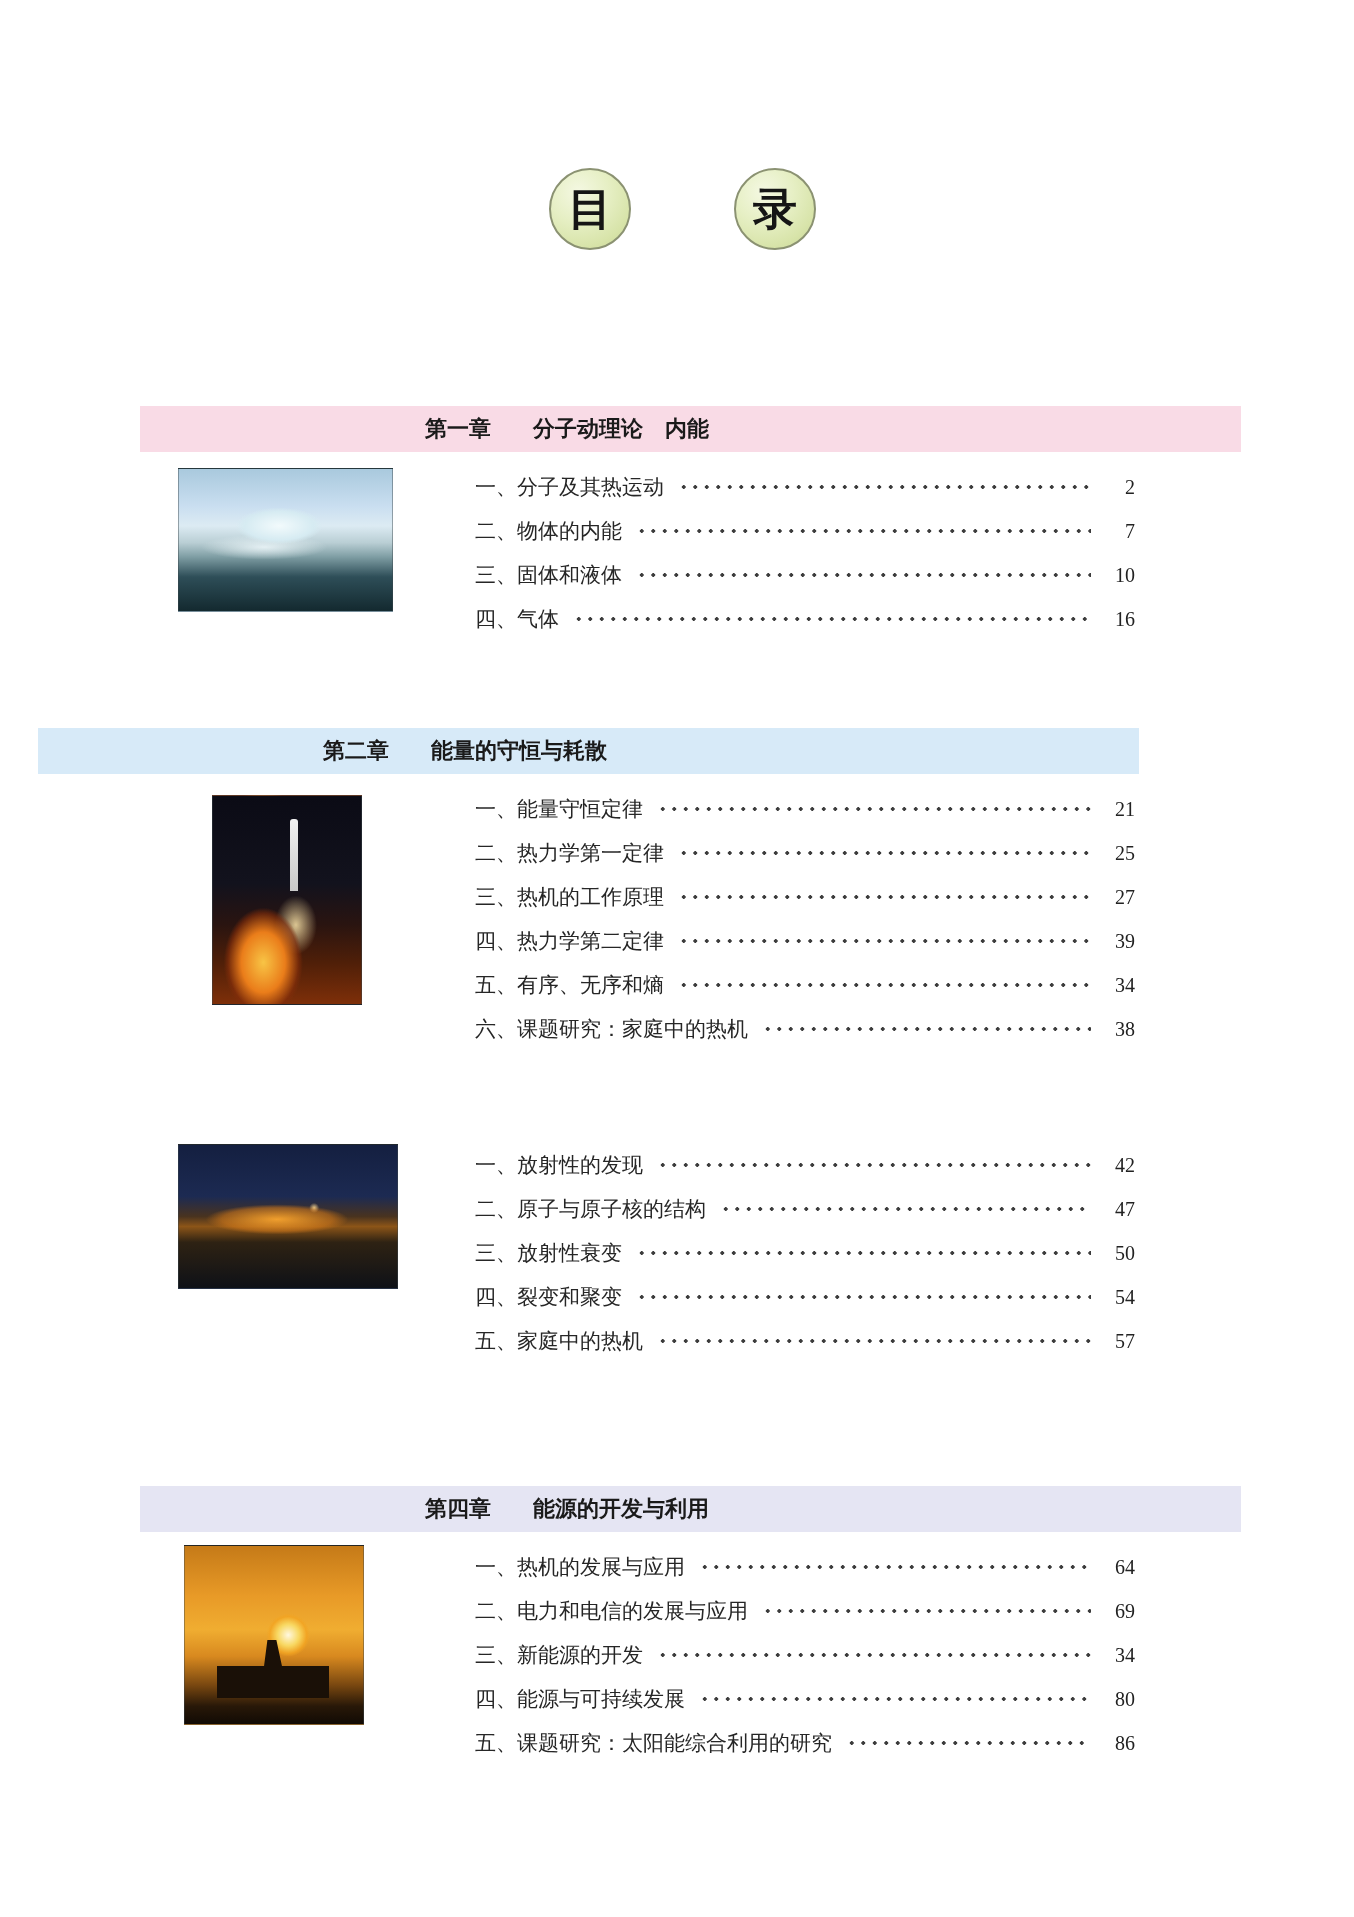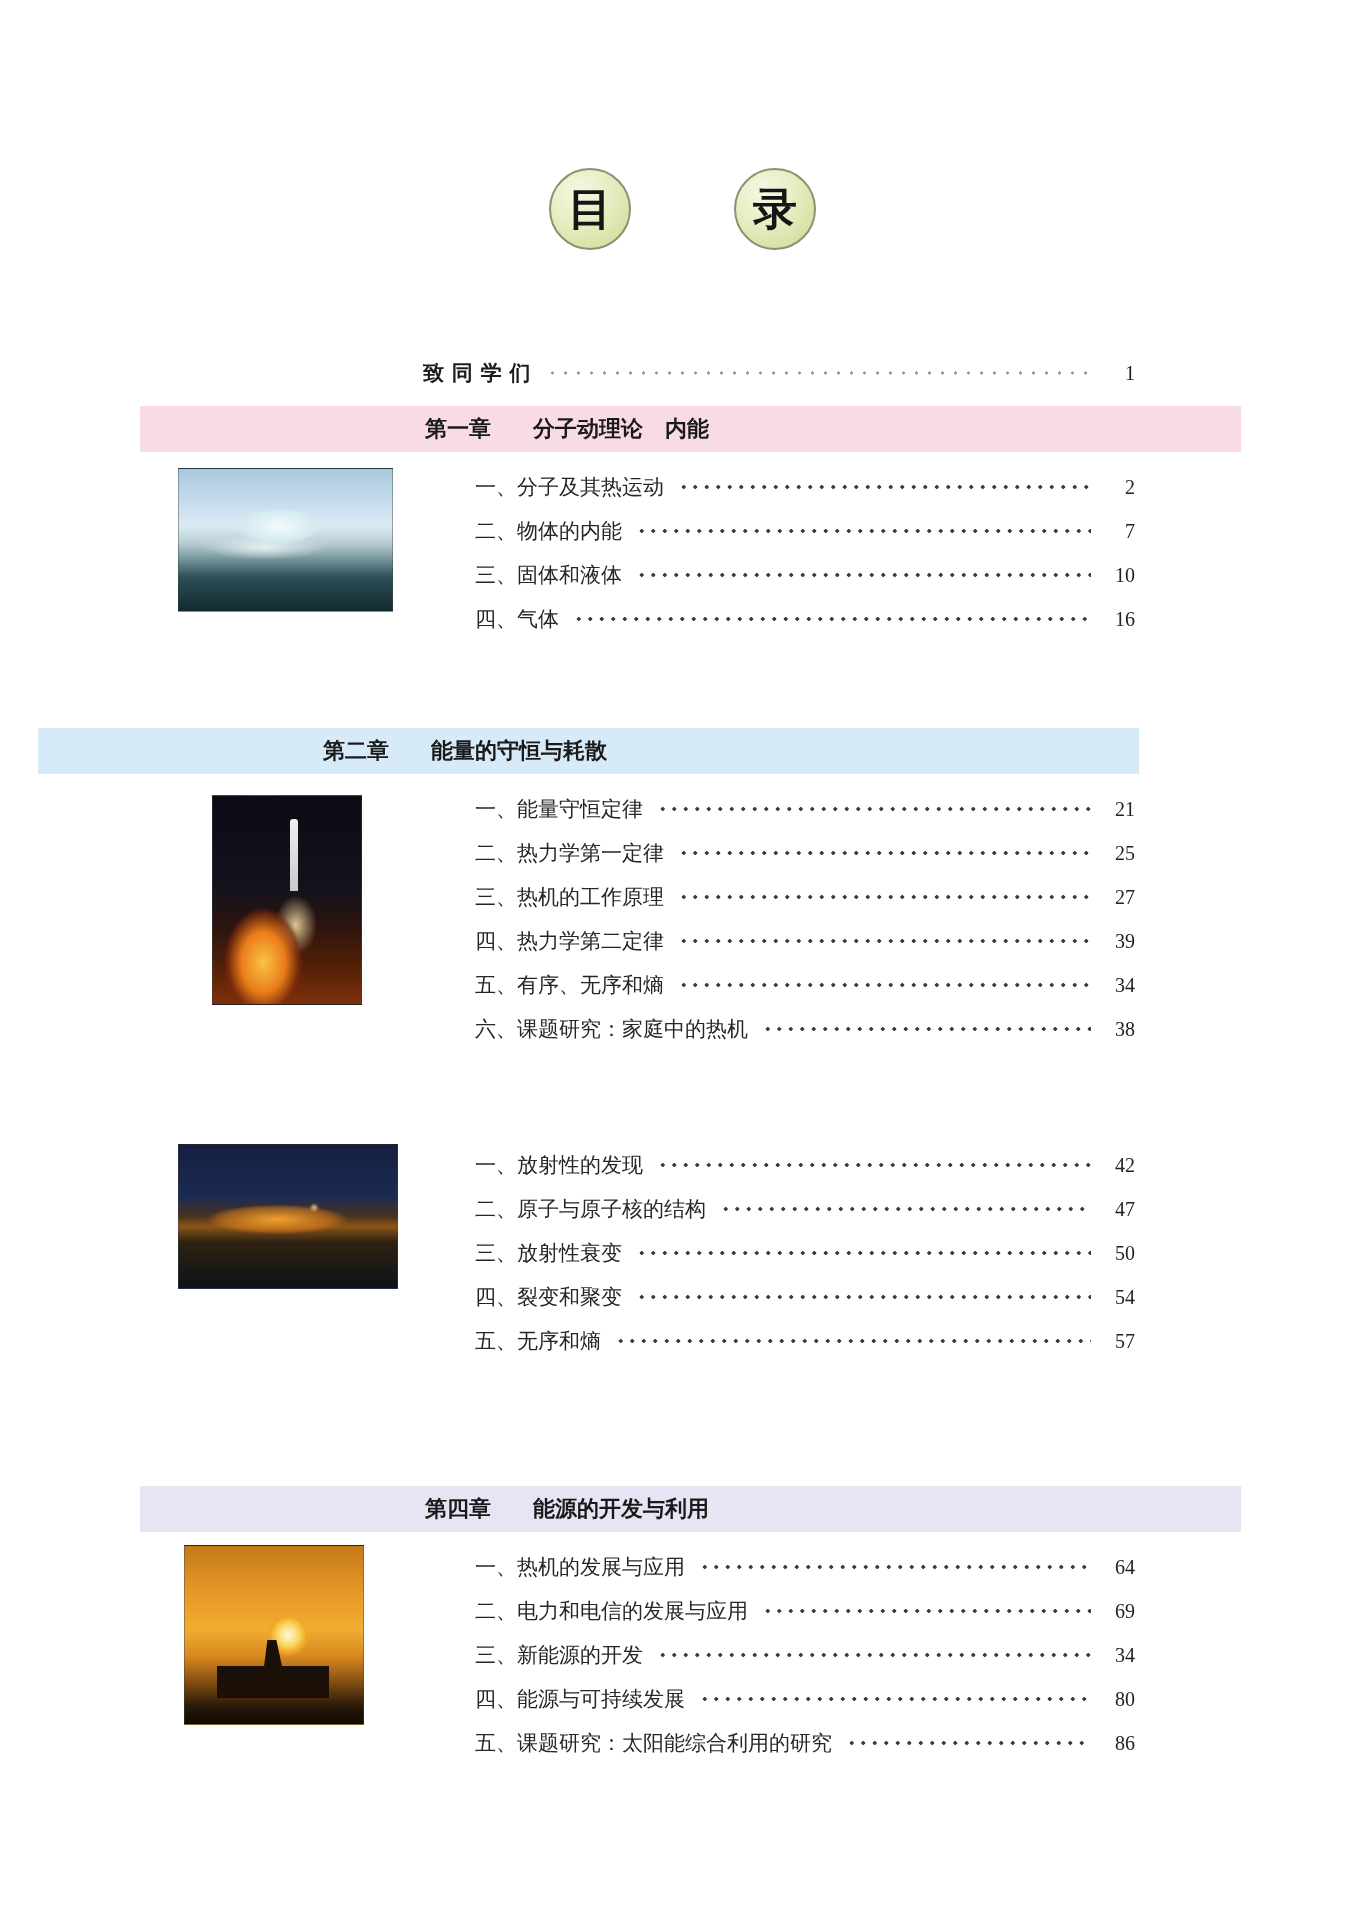--- a/index.html
+++ b/index.html
@@ -68,25 +68,20 @@
 
   <div class="title-row">
     <div class="circle">
       <span>目</span>
     </div>
     <div class="circle">
       <span>录</span>
     </div>
   </div>
 
-  <div class="preface">
-    <span class="preface-label">致 同 学 们</span>
-    <span class="leader"></span>
-    <span class="page-num">1</span>
-  </div>
 
   <section class="chapter" id="ch0">
     <div class="banner" style="background-color: rgb(249, 219, 230);">
       <span class="banner-label">第一章</span>
       <span class="banner-title">分子动理论　内能</span>
     </div>
     <div class="chapter-body">
       <div class="photo photo-iceberg"></div>
       <div class="items">
   <div class="item">
@@ -200,21 +195,21 @@
 
   <div class="item">
     <span class="item-no">四、</span>
             <span class="item-title">裂变和聚变</span>
     <span class="leader"></span>
     <span class="page-num">54</span>
   </div>
 
   <div class="item">
     <span class="item-no">五、</span>
-            <span class="item-title">无序和熵</span>
+            <span class="item-title">家庭中的热机</span>
     <span class="leader"></span>
     <span class="page-num">57</span>
   </div>
 </div>
     </div>
   </section>
 
   <section class="chapter" id="ch3">
     <div class="banner" style="background-color: rgb(229, 229, 243);">
       <span class="banner-label">第四章</span>

